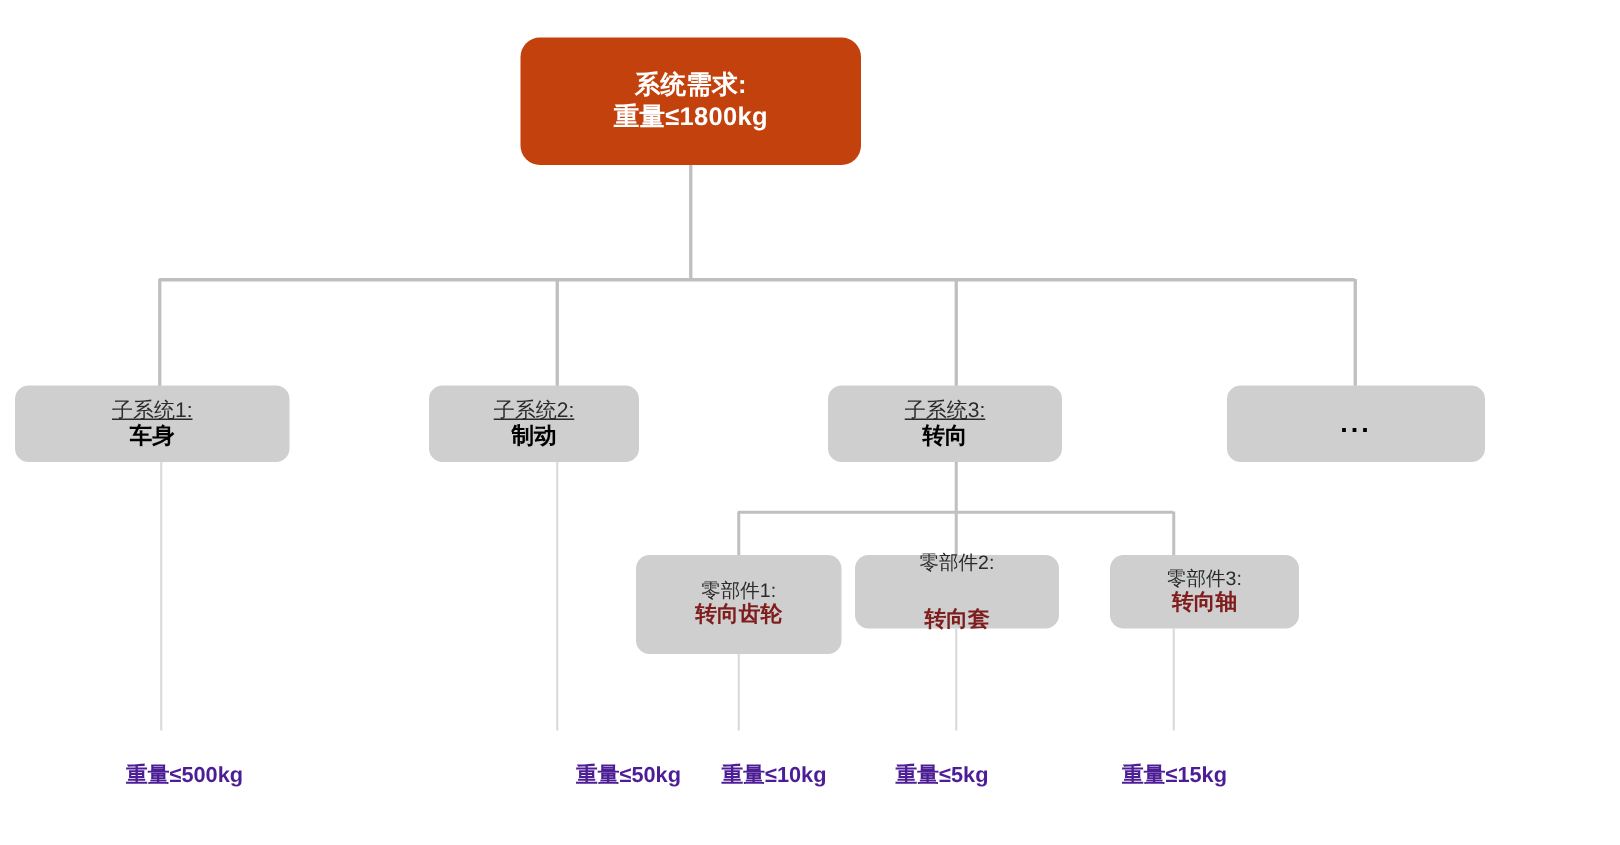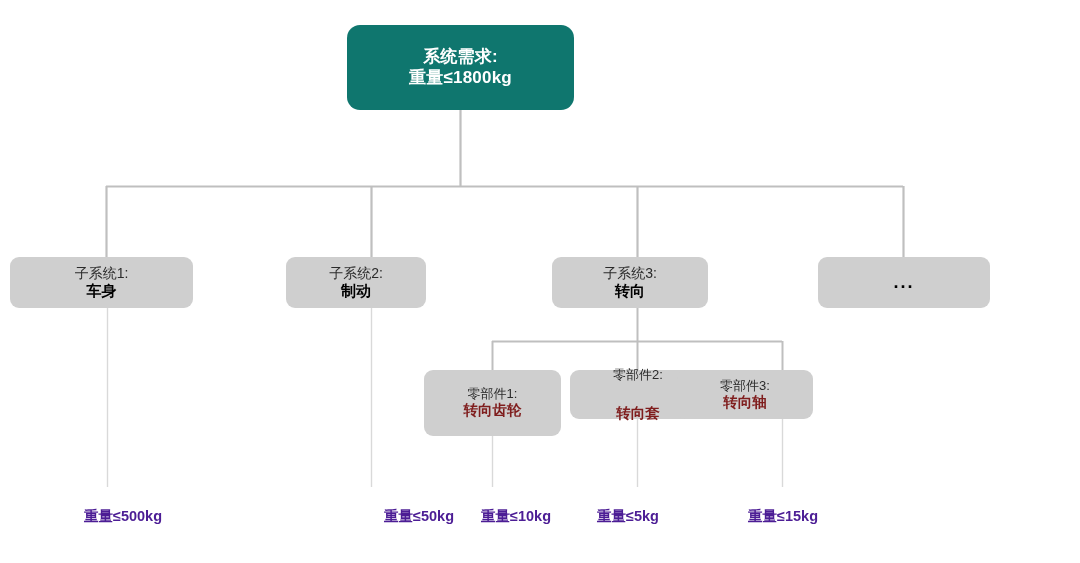--- a/index.html
+++ b/index.html
@@ -32,21 +32,21 @@
     box-sizing: border-box;
     display: flex;
     flex-direction: column;
     align-items: center;
     justify-content: center;
     text-align: center;
     border-radius: 9px;
     line-height: 1.22;
   }
   .node-root {
-    background: #0f766e;
+    background: #c2410c;
     color: #ffffff;
     border-radius: 13px;
     font-size: 17px;
     font-weight: bold;
     letter-spacing: 0.2px;
   }
   .node-root .line-a,
   .node-root .line-b {
     font-weight: bold;
     white-space: nowrap;
@@ -56,20 +56,21 @@
     color: #1a1a1a;
   }
   .node-sub {
     font-size: 14px;
   }
   .node-sub .line-a {
     font-weight: normal;
     font-size: 14px;
     color: #2b2b2b;
     white-space: nowrap;
+    text-decoration: underline;
   }
   .node-sub .line-b {
     font-weight: bold;
     font-size: 15px;
     color: #000000;
     white-space: nowrap;
     font-family: Liberation Serif, serif;
   }
   .node-comp .line-a {
     font-weight: normal;
@@ -158,21 +159,21 @@
   <div class="node node-gray node-comp" style="left:424px; top:370px; width:137px; height:66px;">
     <span class="line-a">零部件1:</span>
     <span class="line-b">转向齿轮</span>
   </div>
 
   <div class="node node-gray node-comp" style="left:570px; top:370px; width:136px; height:49px;gap:22px;">
     <span class="line-a">零部件2:</span>
     <span class="line-b">转向套</span>
   </div>
 
-  <div class="node node-gray node-comp" style="left:677px; top:370px; width:136px; height:49px;">
+  <div class="node node-gray node-comp" style="left:740px; top:370px; width:126px; height:49px;">
     <span class="line-a">零部件3:</span>
     <span class="line-b">转向轴</span>
   </div>
 
   <div class="constraint" style="left:123px; top:507px;">重量≤500kg</div>
 
   <div class="constraint" style="left:371px; top:507px;margin-left:48px;">重量≤50kg</div>
 
   <div class="constraint" style="left:516px; top:507px;">重量≤10kg</div>
 

